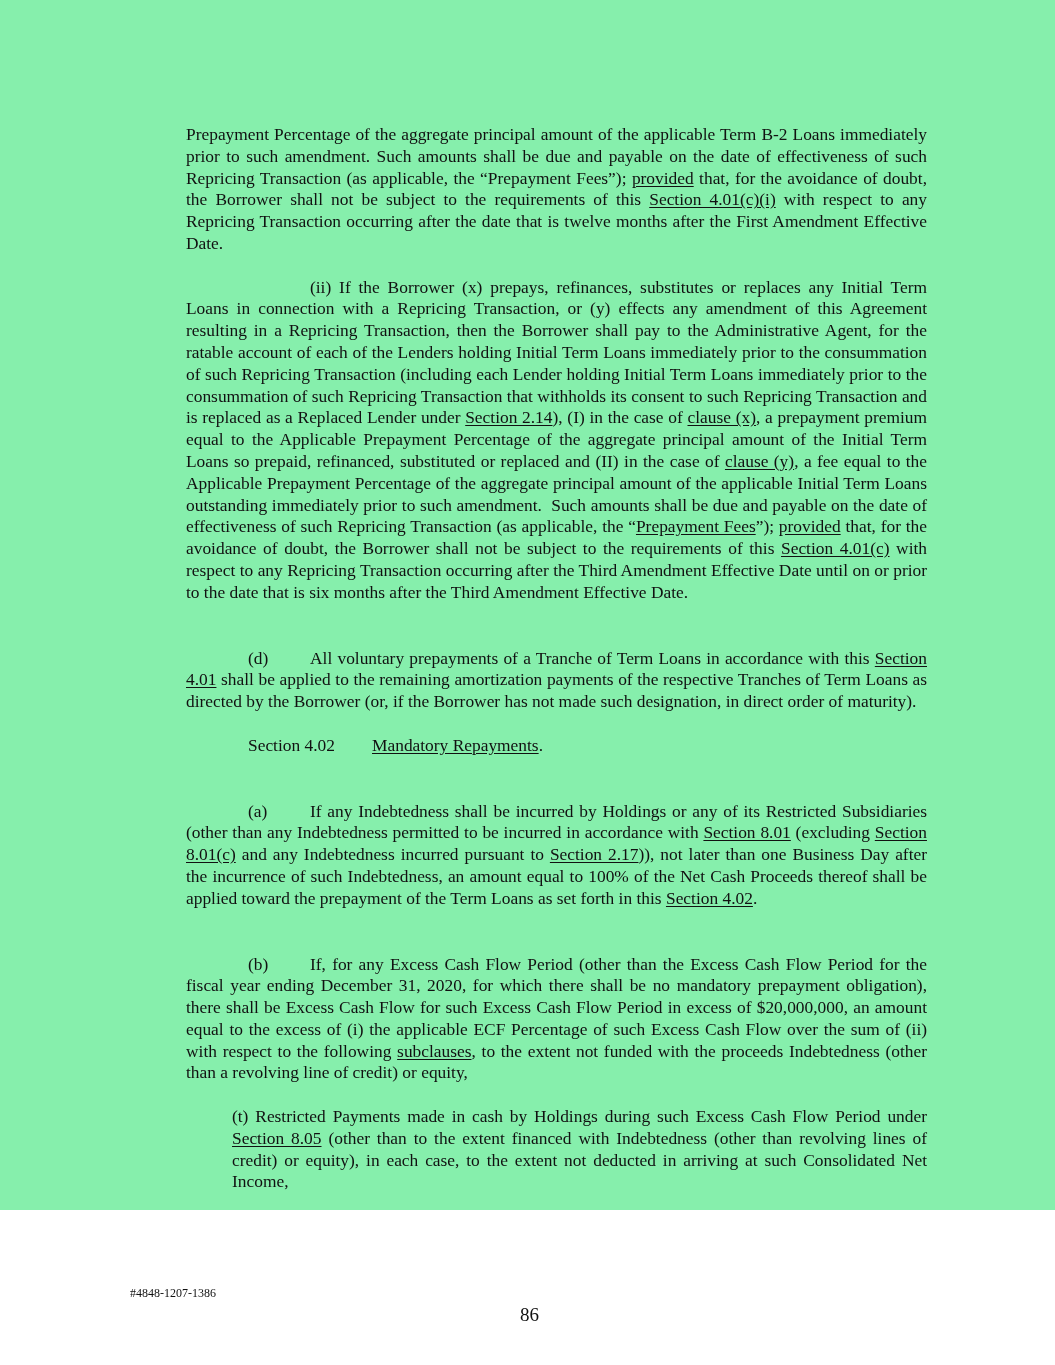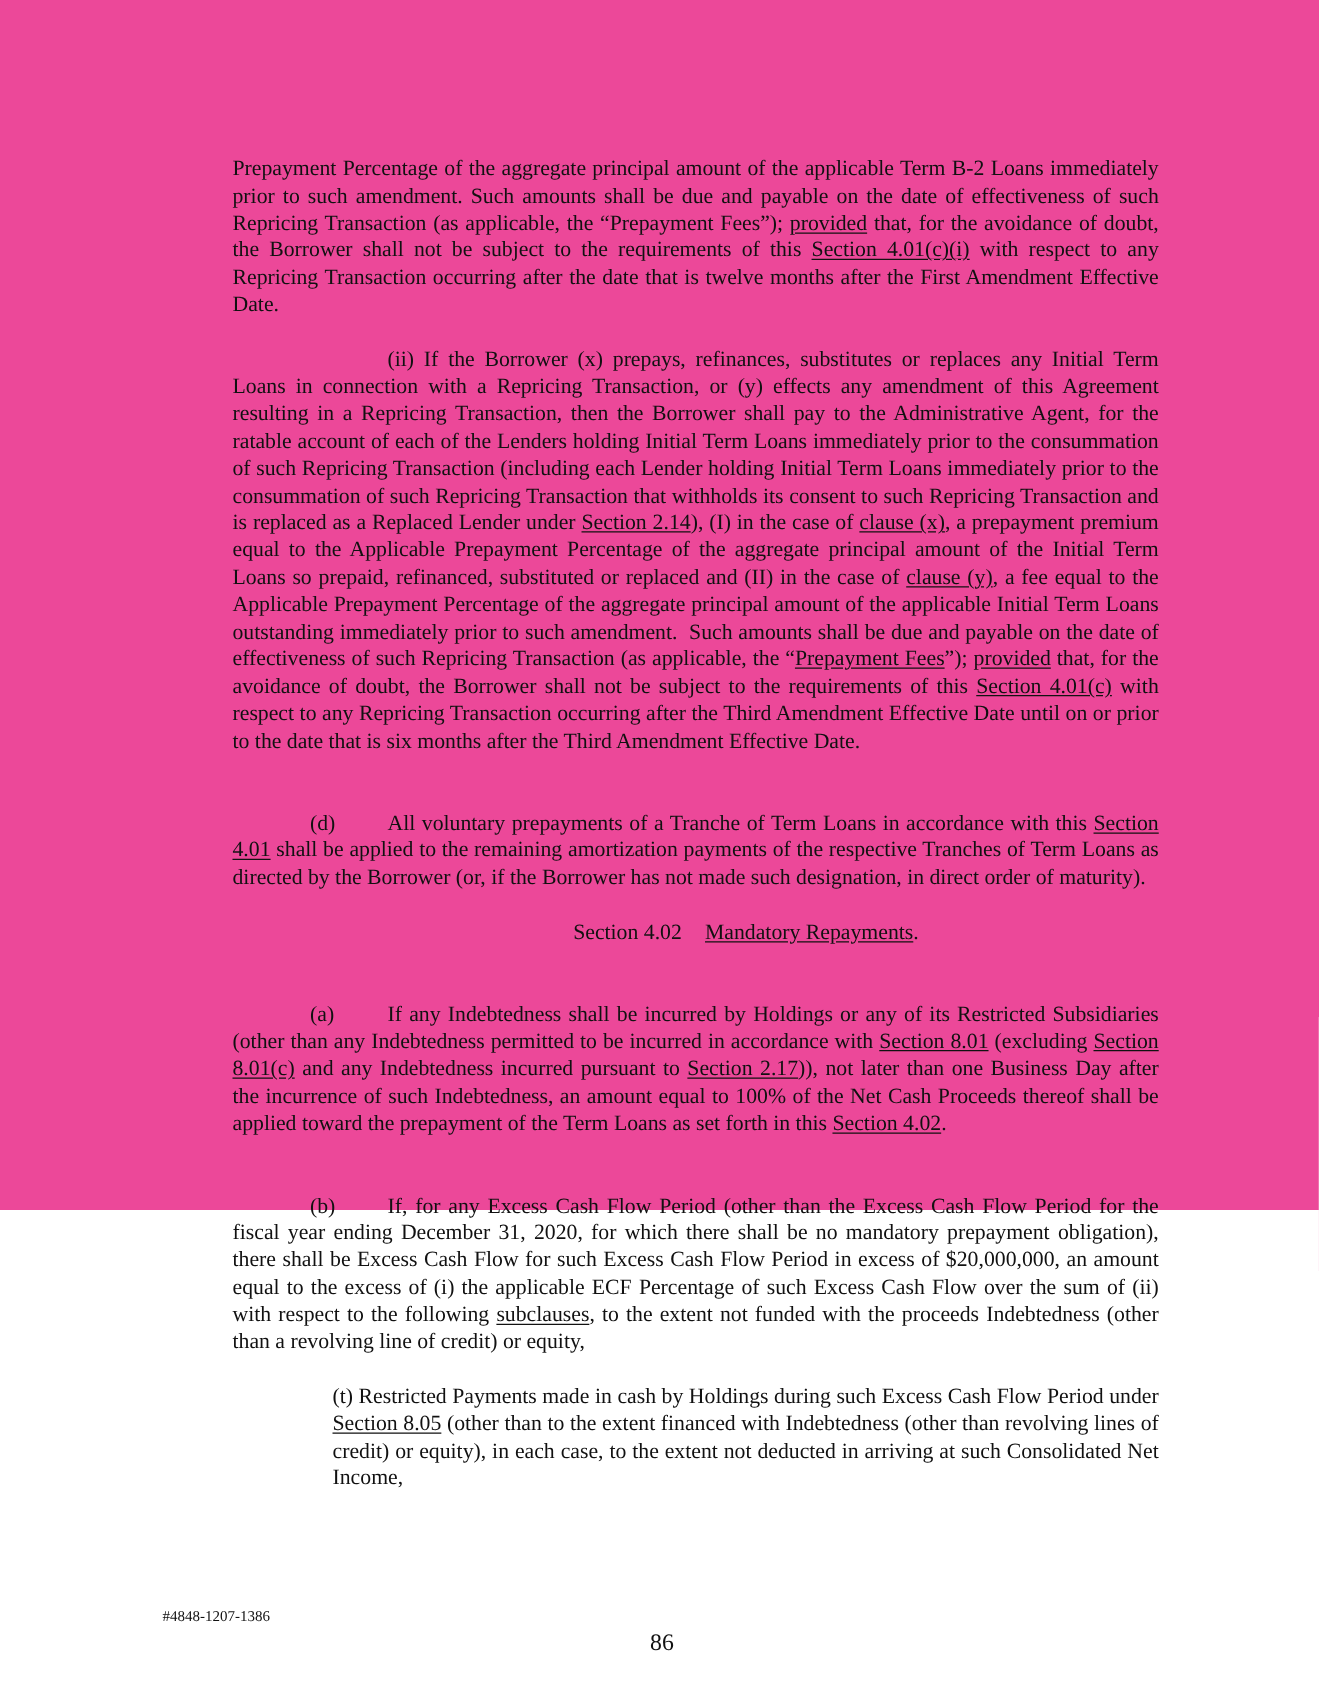--- a/index.html
+++ b/index.html
@@ -12,45 +12,45 @@
       height: 1365px;
       position: relative;
       overflow: hidden;
       font-family: "Liberation Serif", serif;
       color: #111111;
     }
     .page {
       position: absolute;
       left: 0; top: 0;
       width: 1055px;
-      height: 968px;
-      background: #ec4899;
+      height: 1210px;
+      background: #86efac;
     }
     .body-text {
       position: absolute;
       left: 186px;
       width: 741px;
       top: 124px;
       font-size: 17.4px;
       line-height: 21.8px;
     }
     p {
       margin: 0 0 21.8px 0;
       text-align: justify;
     }
     .indent-ii { text-indent: 124px; }
     .indent-sub { text-indent: 62px; margin-top: 44px; }
     .section-heading {
       margin-left: 62px;
-      text-align: center;
+      text-align: left;
     }
     .section-heading .num { display: inline-block; width: 124px; }
     .label-tab { display: inline-block; width: 62px; text-indent: 0; }
     .block-indent {
-      margin-left: 80px;
+      margin-left: 46px;
     }
     .u { text-decoration: underline; text-underline-offset: 2px; }
     .footer-id {
       position: absolute;
       left: 130px;
       top: 1286px;
       font-size: 12px;
       text-align: right;
     }
     .page-num {

